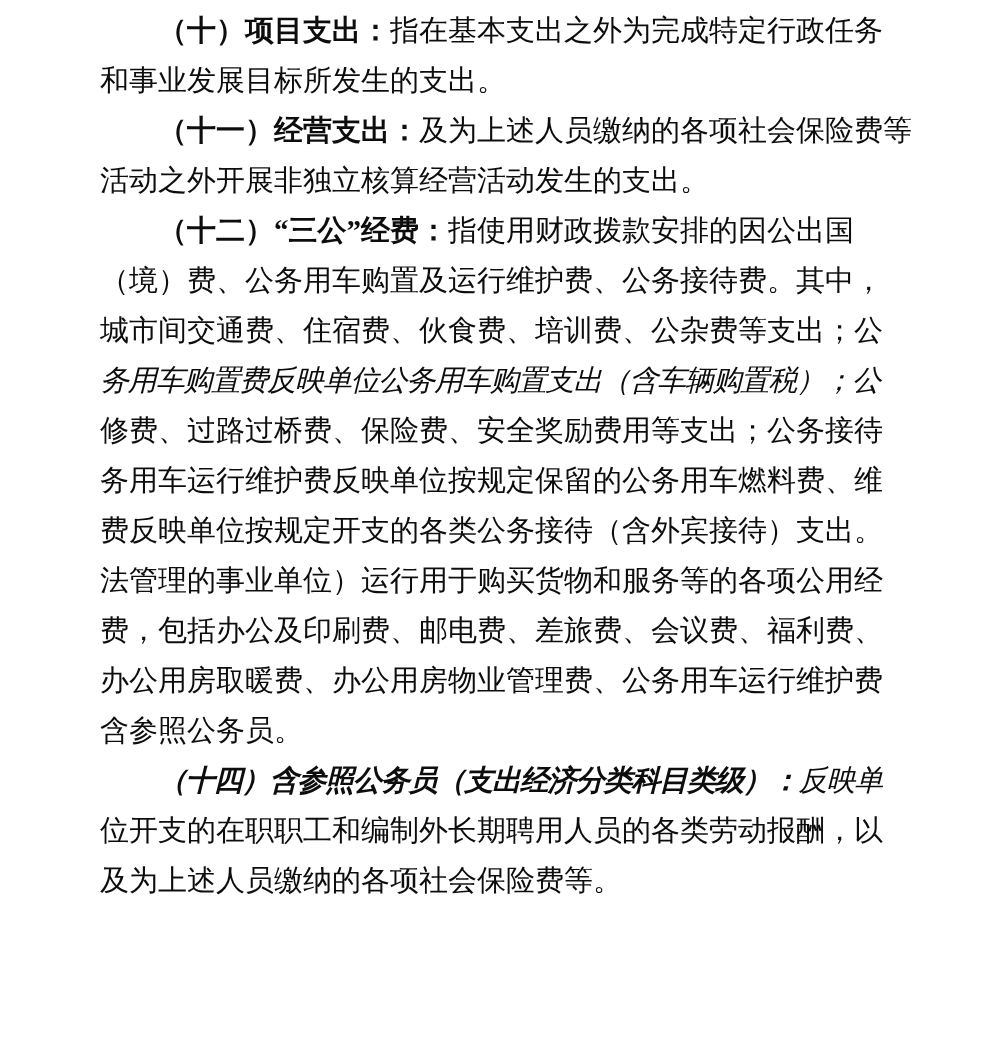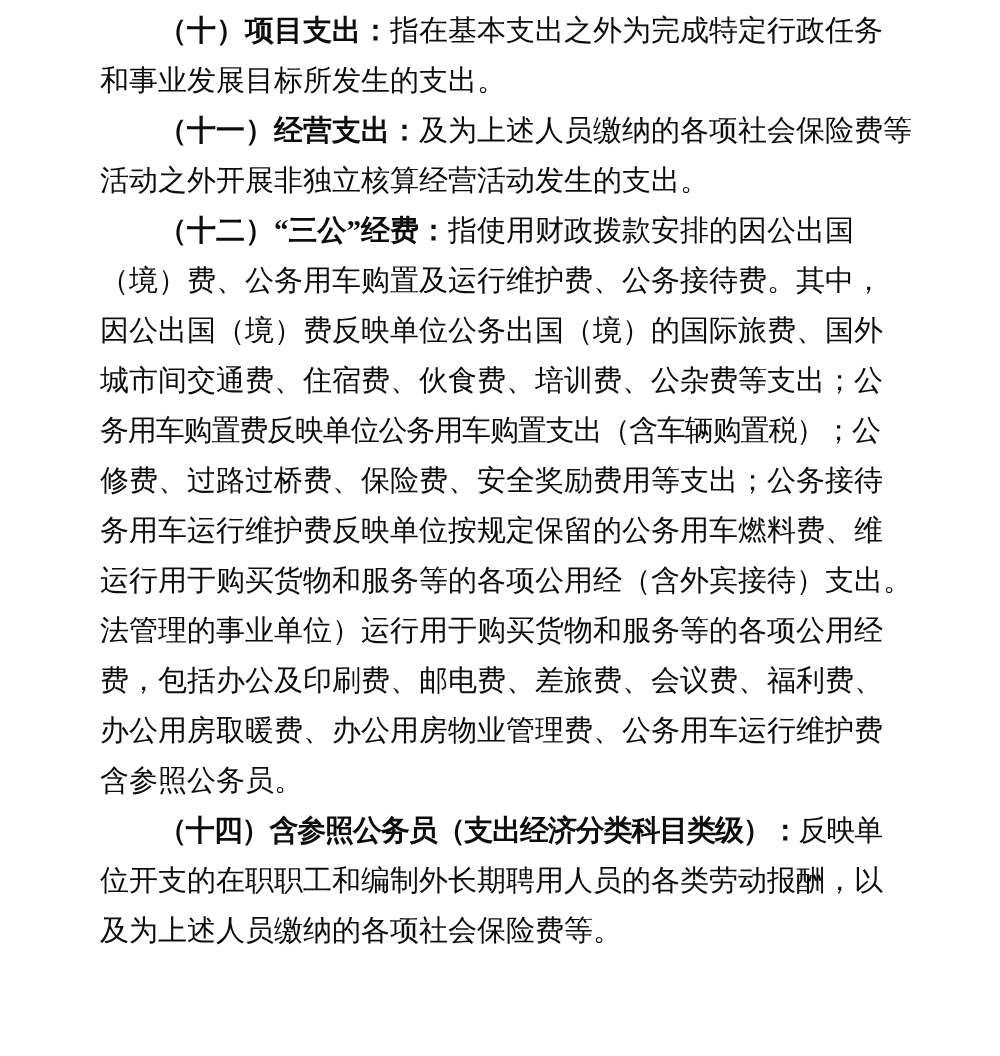--- a/index.html
+++ b/index.html
@@ -18,47 +18,46 @@
     font-size: 29px;
     line-height: 50px;
     overflow: hidden;
   }
   .para { margin: 0; }
   .line {
     height: 50px;
     white-space: nowrap;
   }
   .line.first { text-indent: 58px; }
-  .line.tight { letter-spacing: -1.15px; }
+  .line.tight { letter-spacing: -1.15px; font-style: italic; }
   .lead { font-weight: 700; }
 </style>
 </head>
 <body>
 
 <div class="doc-page">
 
   <div class="para">
     <div class="line first"><span class="lead">（十）项目支出：</span><span>指在基本支出之外为完成特定行政任务</span></div>
     <div class="line">和事业发展目标所发生的支出。</div>
   </div>
 
   <div class="para">
     <div class="line first"><span class="lead">（十一）经营支出：</span><span>及为上述人员缴纳的各项社会保险费等</span></div>
     <div class="line">活动之外开展非独立核算经营活动发生的支出。</div>
   </div>
 
   <div class="para">
     <div class="line first"><span class="lead">（十二）“三公”经费：</span><span>指使用财政拨款安排的因公出国</span></div>
     <div class="line">（境）费、公务用车购置及运行维护费、公务接待费。其中，</div>
-    <div class="line">因公出国（境）费反映单位公务出国（境）的国际旅费、国外</div>
     <div class="line">城市间交通费、住宿费、伙食费、培训费、公杂费等支出；公</div>
     <div class="line tight">务用车购置费反映单位公务用车购置支出（含车辆购置税）；公</div>
     <div class="line">修费、过路过桥费、保险费、安全奖励费用等支出；公务接待</div>
     <div class="line">务用车运行维护费反映单位按规定保留的公务用车燃料费、维</div>
-    <div class="line">运行用于购买货物和服务等的各项公用经（含外宾接待）支出。</div>
+    <div class="line">费反映单位按规定开支的各类公务接待（含外宾接待）支出。</div>
   </div>
 
   <div class="para">
     <div class="line">法管理的事业单位）运行用于购买货物和服务等的各项公用经</div>
     <div class="line">费，包括办公及印刷费、邮电费、差旅费、会议费、福利费、</div>
     <div class="line">办公用房取暖费、办公用房物业管理费、公务用车运行维护费</div>
     <div class="line">含参照公务员。</div>
   </div>
 
   <div class="para">

